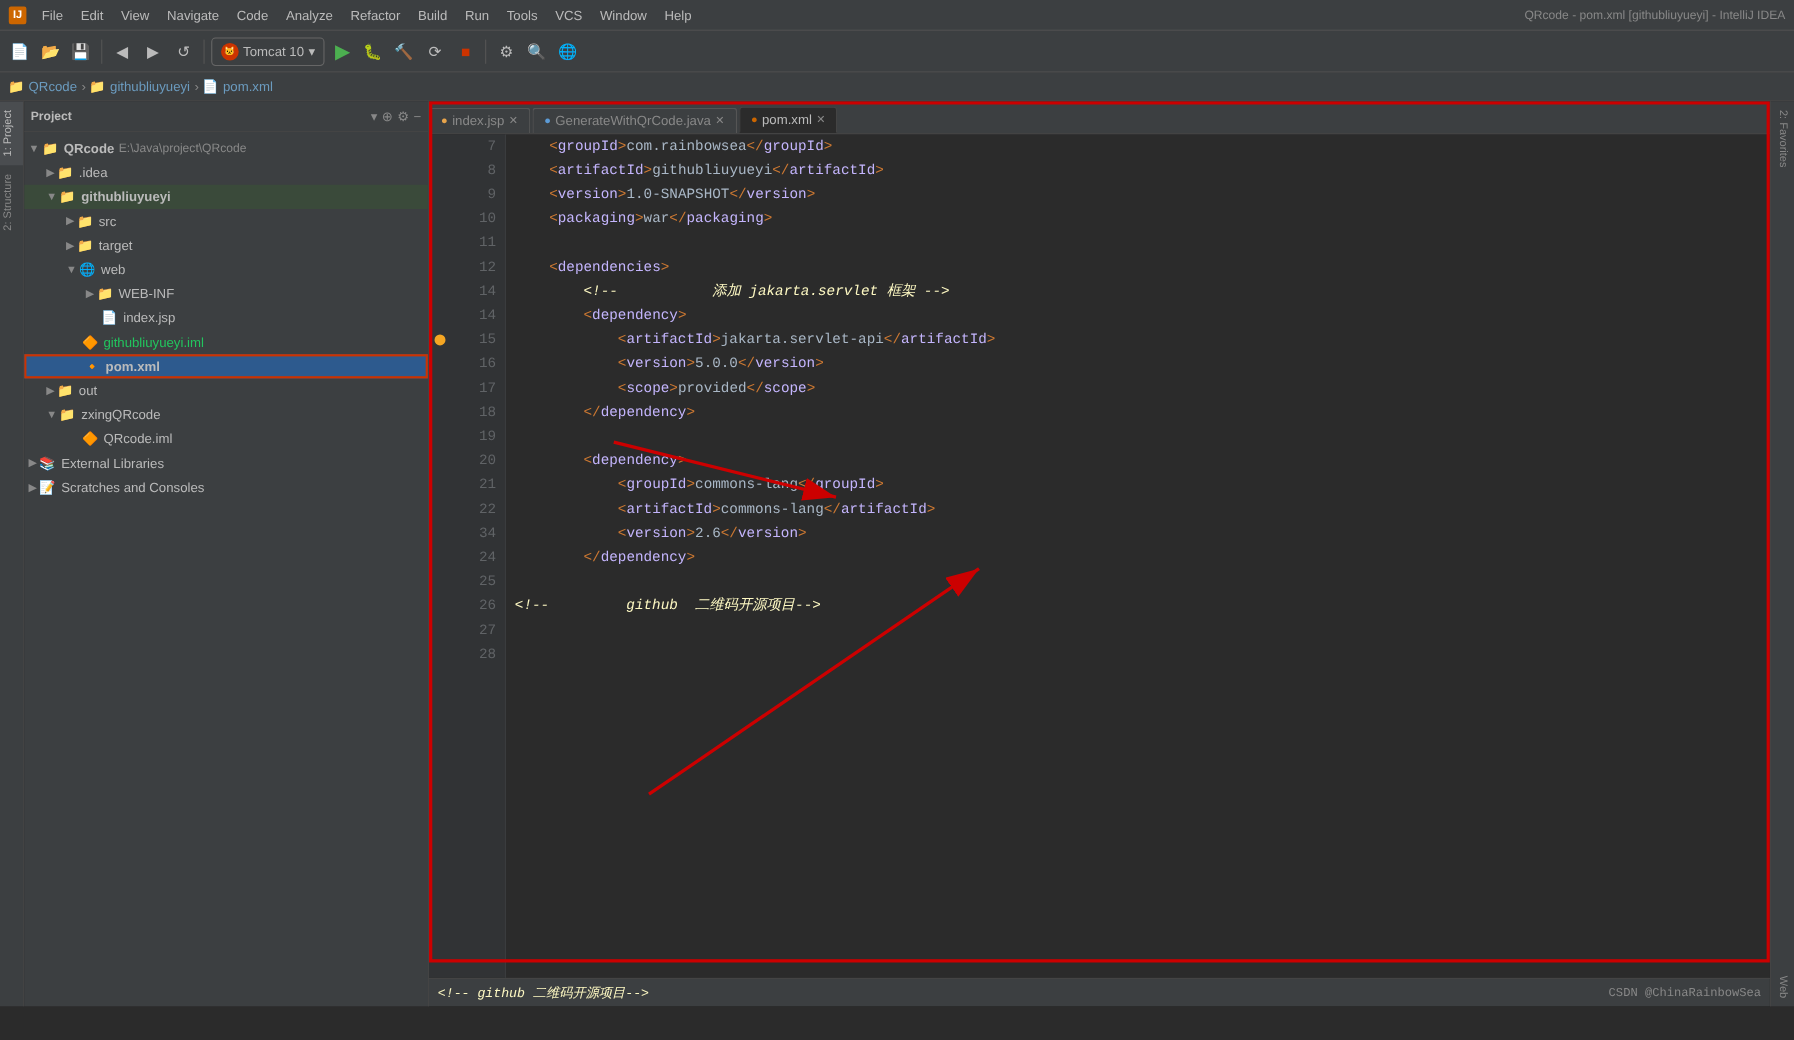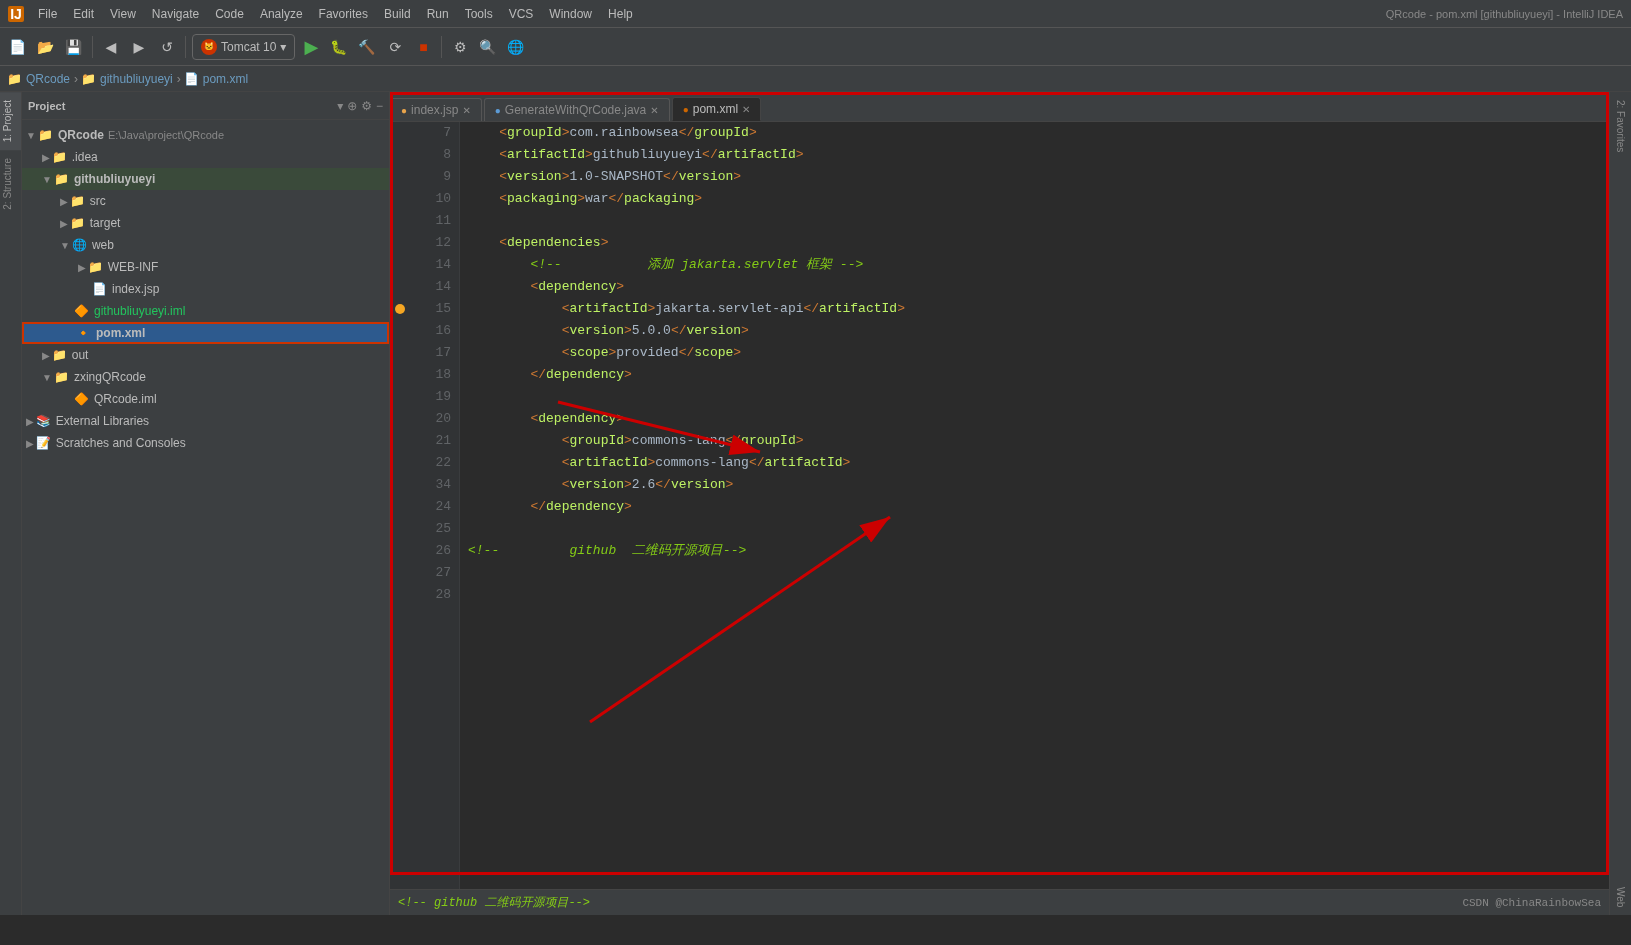--- a/index.html
+++ b/index.html
@@ -16,21 +16,21 @@
       border-bottom: 1px solid #555;
       color: #bbbbbb;
       font-size: 12px;
     }
     .menu-bar .app-icon {
       width: 16px; height: 16px;
       background: #cc6600;
       border-radius: 2px;
       margin-right: 4px;
       display: flex; align-items: center; justify-content: center;
-      font-size: 14px; color: white; font-weight: bold;
+      font-size: 10px; color: white; font-weight: bold;
     }
     .menu-item {
       padding: 2px 6px;
       cursor: pointer;
       border-radius: 3px;
     }
     .title-bar {
       margin-left: auto;
       font-size: 11px;
       color: #888;
@@ -202,23 +202,23 @@
       font-size: 13px;
       line-height: 22px;
       padding: 0 8px;
       overflow: auto;
     }
     .code-line { height: 22px; display: flex; align-items: center; white-space: pre; }
     .code-line.selected-line { background: #214283; }
 
     
     .xml-bracket { color: #cc7832; }
-    .xml-tag { color: #bef264; }
+    .xml-tag { color: #c4b5fd; }
     .xml-text { color: #a9b7c6; }
-    .xml-comment { color: #84cc16; font-style: italic; }
+    .xml-comment { color: #fef9c3; font-style: italic; }
 
     
     .status-bar {
       background: #3c3f41;
       height: 26px;
       display: flex;
       align-items: center;
       padding: 0 8px;
       border-top: 1px solid #444;
       font-size: 11px;
@@ -256,21 +256,21 @@
 <body>
 
 <div class="menu-bar">
   <div class="app-icon">IJ</div>
   <span class="menu-item">File</span>
   <span class="menu-item">Edit</span>
   <span class="menu-item">View</span>
   <span class="menu-item">Navigate</span>
   <span class="menu-item">Code</span>
   <span class="menu-item">Analyze</span>
-  <span class="menu-item">Favorites</span>
+  <span class="menu-item">Refactor</span>
   <span class="menu-item">Build</span>
   <span class="menu-item">Run</span>
   <span class="menu-item">Tools</span>
   <span class="menu-item">VCS</span>
   <span class="menu-item">Window</span>
   <span class="menu-item">Help</span>
   <span class="title-bar">QRcode - pom.xml [githubliuyueyi] - IntelliJ IDEA</span>
 </div>
 
 <div class="toolbar">

